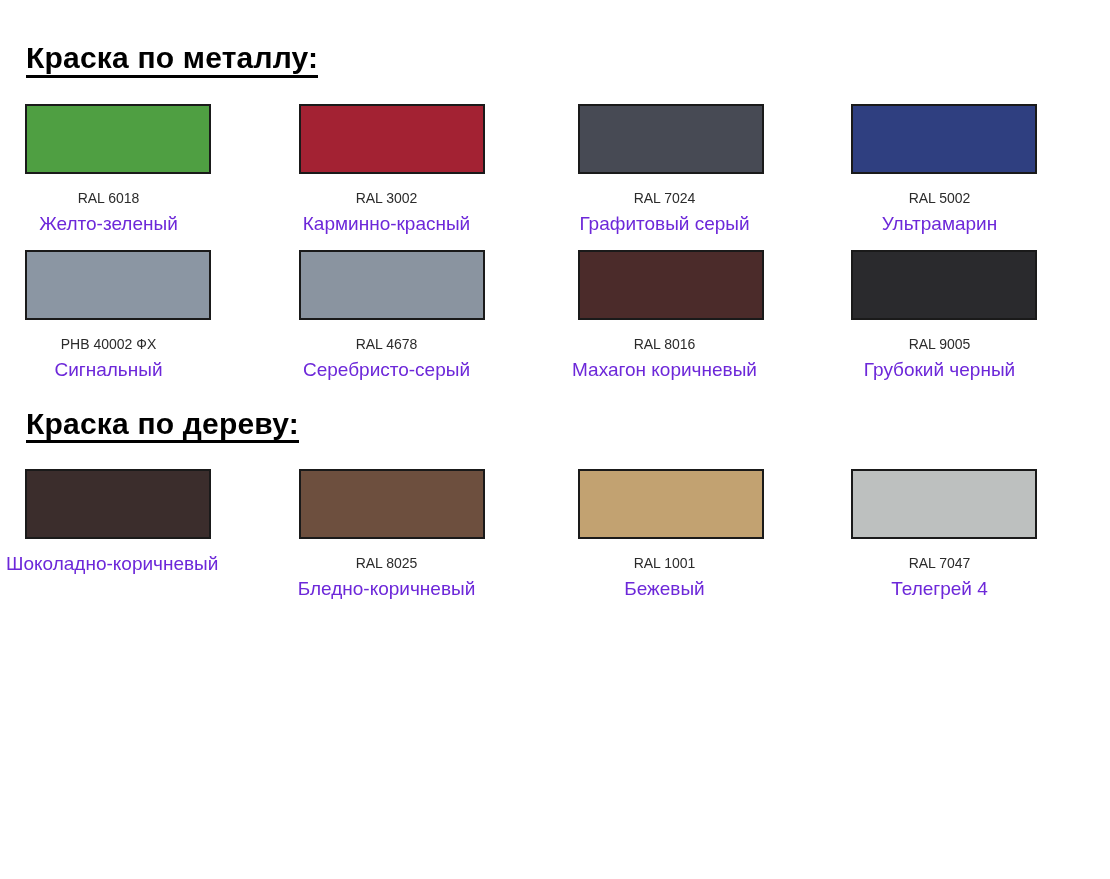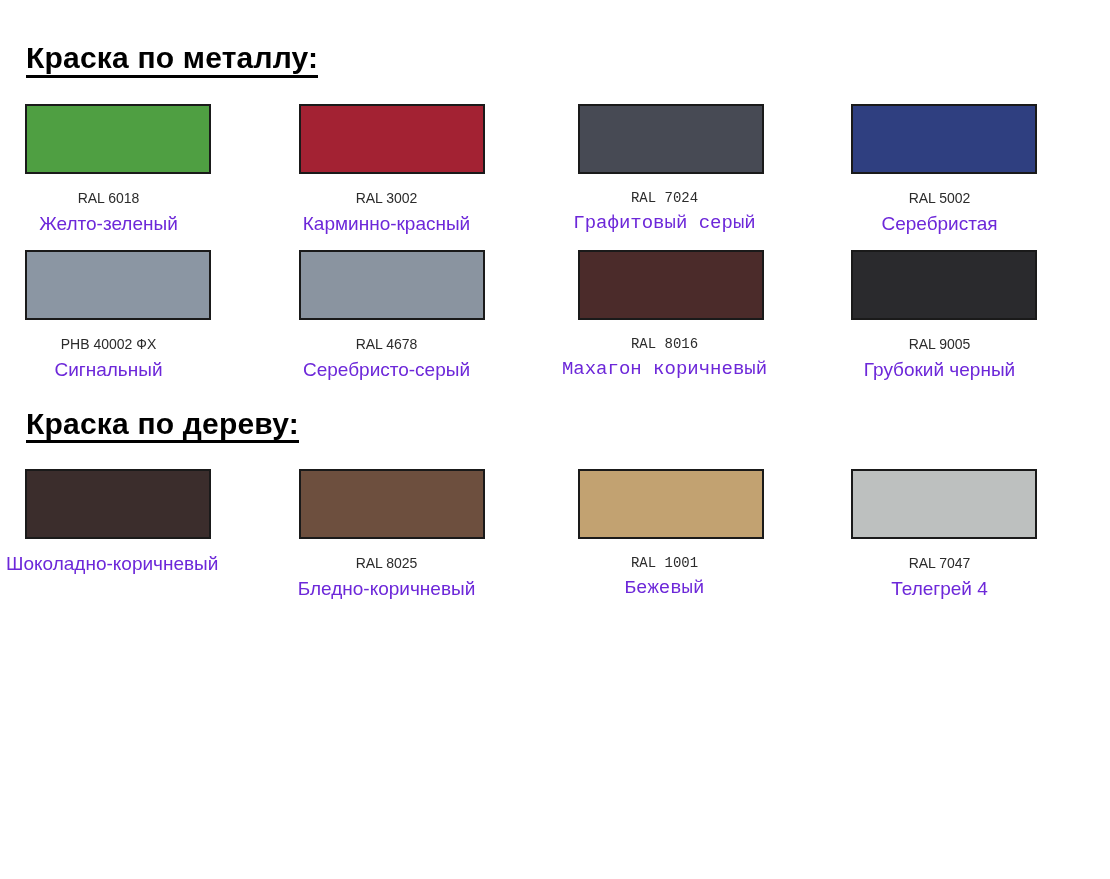--- a/index.html
+++ b/index.html
@@ -67,21 +67,21 @@
     border: 2px solid #1a1a1a;
     box-sizing: border-box;
   }
   .labels {
     text-align: center;
     margin-top: 12px;
     padding-right: 20px;
   }
   .cell:nth-child(1) .labels { padding-left: 6px; padding-right: 66px; }
   .cell:nth-child(2) .labels { padding-left: 4px; padding-right: 62px; }
-  .cell:nth-child(3) .labels { padding-left: 6px; padding-right: 62px; font-family: Liberation Mono, monospace; }
+  .cell:nth-child(3) .labels { padding-left: 6px; padding-right: 62px; }
   .cell:nth-child(4) .labels { padding-left: 2px; padding-right: 62px; }
 
   .code {
     font-size: 14px;
     line-height: 25px;
     color: #2b2b2b;
     white-space: nowrap;
   }
   .name {
     font-size: 19px;
@@ -126,21 +126,21 @@
         <div class="code">RAL 7024</div>
         <div class="name">Графитовый серый</div>
       </div>
     </div>
     <div class="cell">
       <div class="swatch-holder">
         <div class="swatch" style="background-color: rgb(47, 63, 128);"></div>
       </div>
       <div class="labels">
         <div class="code">RAL 5002</div>
-        <div class="name">Серебристая</div>
+        <div class="name">Ультрамарин</div>
       </div>
     </div>
   </div>
 
   <div class="grid row-gap-2">
     <div class="cell">
       <div class="swatch-holder">
         <div class="swatch" style="background-color: rgb(139, 150, 163);"></div>
       </div>
       <div class="labels">

